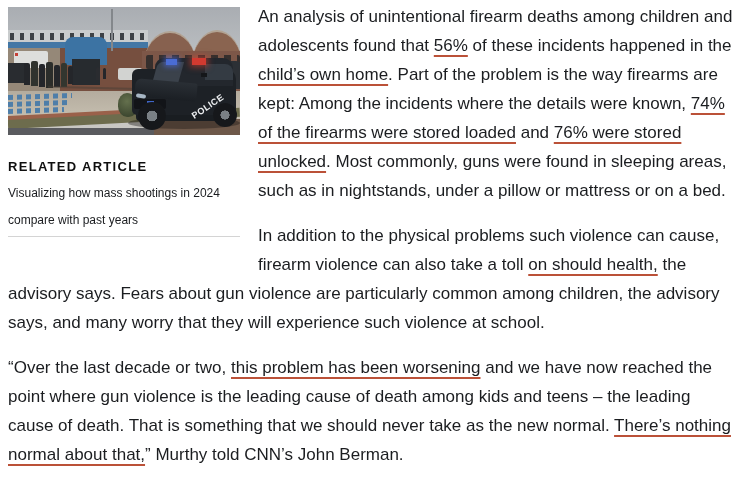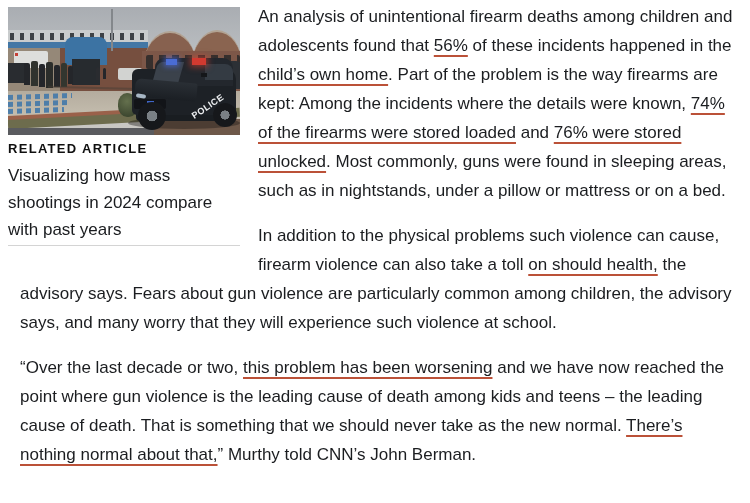--- a/index.html
+++ b/index.html
@@ -3,45 +3,45 @@
 <meta charset="utf-8">
 <style>
   html, body { margin: 0; padding: 0; background: #ffffff; }
   body {
     width: 750px; height: 503px; overflow: hidden;
     font-family: "Liberation Sans", sans-serif;
     color: #1b1d20;
     -webkit-font-smoothing: antialiased;
   }
   article { padding: 2px 14px 0 8px; font-size: 17px; line-height: 29px; }
-  p { margin: 0 0 16px 12px; }
+  p { margin: 0 0 16px 0; }
   a.inline-link {
     color: inherit;
     text-decoration: underline;
     text-decoration-color: #bb5138;
     text-decoration-thickness: 2px;
     text-underline-offset: 4px;
   }
   aside.related {
     float: left;
     width: 232px;
     margin: 5px 18px 30px 0;
   }
   .photo {
     position: relative; width: 232px; height: 128px; overflow: hidden;
     background: linear-gradient(180deg, #a9adb2 0%, #c3c6c8 55%, #c9c7c2 100%);
     cursor: pointer;
   }
   .ph { position: absolute; }
   .related-label {
-    margin-top: 7px; font-size: 13px; font-weight: bold;
+    margin-top: 25px; font-size: 13px; font-weight: bold;
     letter-spacing: 1.3px; line-height: 14px; color: #0f0f0f;
   }
   .related-title {
-    margin: 6px 0 0 0; font-size: 17px; font-weight: 400;
+    margin: 6px 0 0 0; font-size: 12px; font-weight: 400;
     line-height: 27px; color: #1a1c1f; cursor: pointer;
   }
   .divider { border-top: 1px solid #d4d4d4; margin-top: 2px; height: 0; }
   .police-mark {
     color: #eceef0; font-size: 9px; font-weight: bold; letter-spacing: .5px;
     transform: rotate(-34deg); transform-origin: left bottom;
   }
 </style>
 </head>
 <body>

